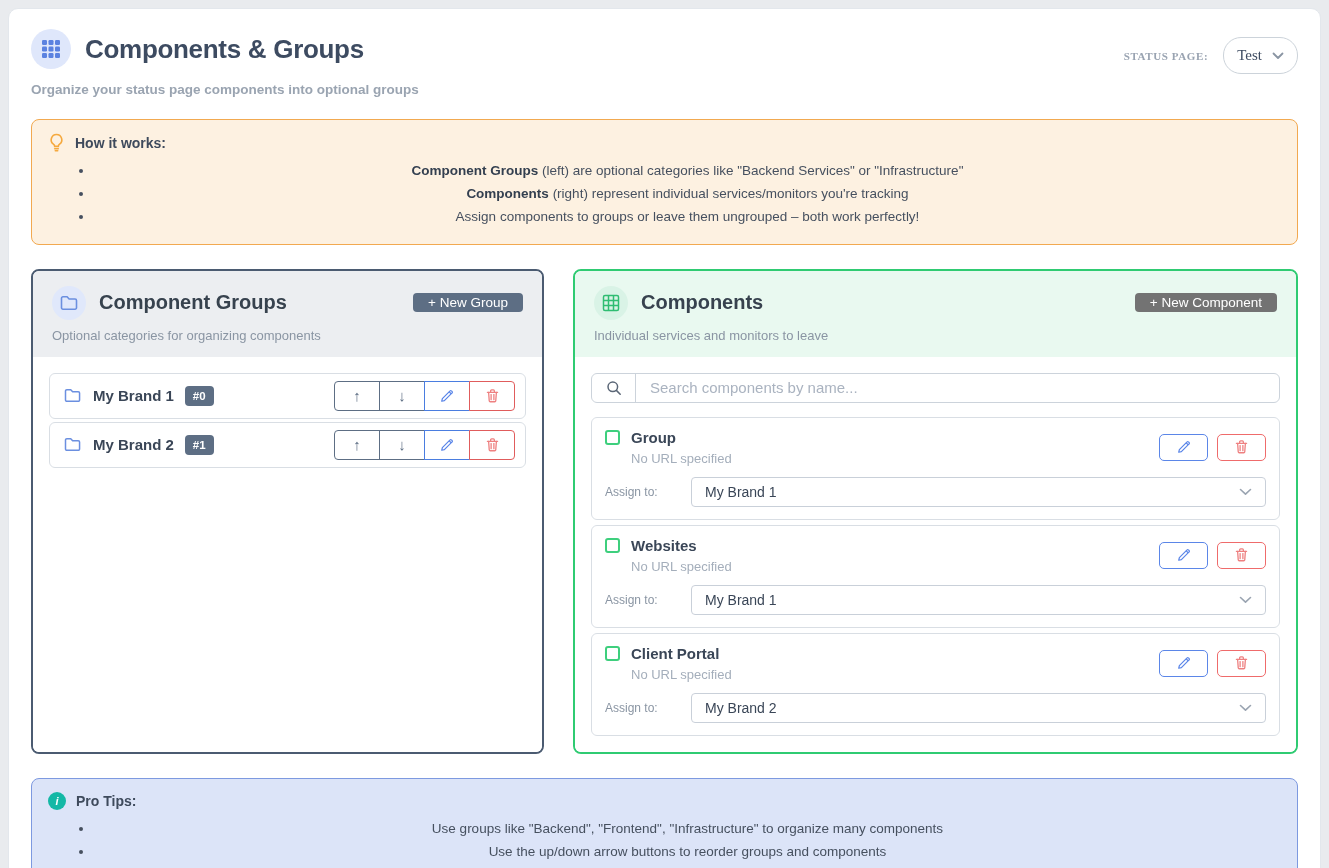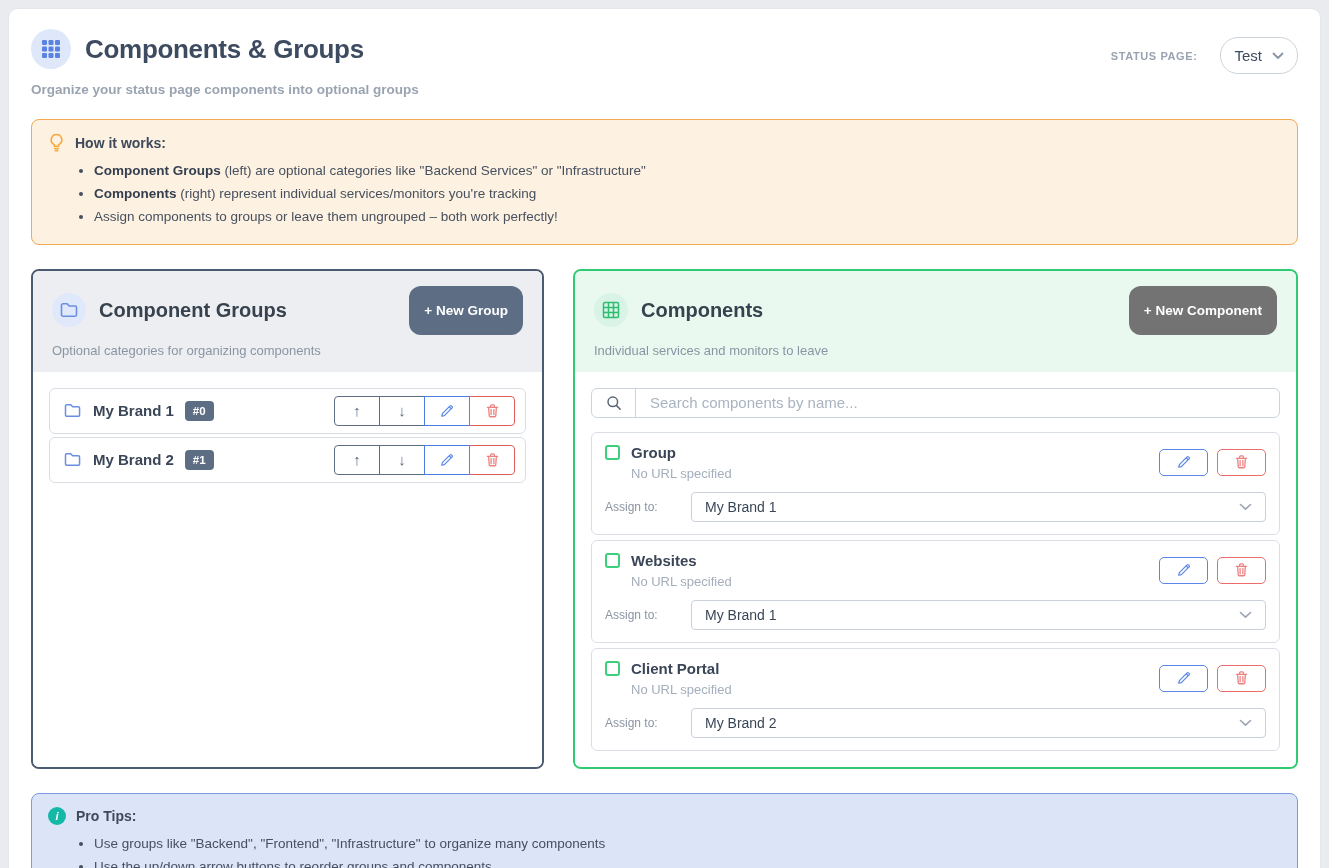--- a/index.html
+++ b/index.html
@@ -21,39 +21,39 @@
 
   
   .page-header { display: flex; justify-content: space-between; align-items: flex-start; }
   .header-left { display: flex; align-items: center; gap: 14px; }
   .app-badge {
     width: 40px; height: 40px; border-radius: 50%;
     background: #dfe7fb; display: flex; align-items: center; justify-content: center;
     flex: 0 0 auto;
   }
   .page-title { font-size: 26px; font-weight: 700; color: #3d4b61; letter-spacing: -0.3px; }
-  .header-right { display: flex; align-items: center; gap: 12px; margin-top: 8px; }
+  .header-right { display: flex; align-items: center; gap: 4px; margin-top: 8px; font-family: Liberation Serif, serif; }
   .status-page-label {
     font-size: 11px; color: #99a3b1; text-transform: uppercase; letter-spacing: 0.6px; font-weight: 600;
   }
   .status-select {
     display: flex; align-items: center; gap: 10px;
     border: 1px solid #ccd3da; border-radius: 18px; background: #fff;
     padding: 9px 13px; cursor: pointer; margin-left: 11px;
   }
   .status-select .sel-text { font-size: 15px; color: #3d4b61; font-weight: 500; }
   .page-subtitle { margin-top: 8px; font-size: 13.5px; color: #9aa4b1; font-weight: bold; }
 
   
   .infobox { border-radius: 8px; padding: 13px 16px 15px 16px; margin-top: 22px; }
   .infobox.amber { background: #fdf1e1; border: 1px solid #f2a950; }
   .infobox.blue  { background: #dce4f8; border: 1px solid #7d99e0; margin-top: 24px; }
   .infobox-head { display: flex; align-items: center; gap: 10px; }
   .infobox-title { font-size: 14px; font-weight: 700; color: #3e4a5c; }
-  .infobox ul { margin: 7px 0 0 46px; font-size: 13.5px; line-height: 1.72; color: #46505f; }
+  .infobox ul { margin: 7px 0 0 46px; font-size: 13.5px; line-height: 1.72; color: #46505f; text-align: center; }
   .infobox li strong { color: #333f4f; }
   .info-circle {
     width: 18px; height: 18px; border-radius: 50%; background: #14b8a6;
     color: #fff; font-size: 11px; font-weight: 700; font-style: italic;
     display: flex; align-items: center; justify-content: center; flex: 0 0 auto;
   }
 
   
   .panels { display: flex; gap: 29px; margin-top: 24px; align-items: stretch; }
   .panel { border-radius: 8px; overflow: hidden; display: flex; flex-direction: column; background: #fff; min-height: 472px; }
@@ -66,22 +66,22 @@
   .panel-badge {
     width: 34px; height: 34px; border-radius: 50%;
     display: flex; align-items: center; justify-content: center; flex: 0 0 auto; margin-right: 13px;
   }
   .panel.groups .panel-badge { background: #e0e8fb; }
   .panel.components .panel-badge { background: #d9f3e6; }
   .panel-title { font-size: 20px; font-weight: 700; color: #37424e; }
   .panel-subtitle { margin-top: 8px; font-size: 13px; color: #8a95a3; }
   .spacer { flex: 1; }
   .btn-new {
-    border: none; border-radius: 12px; color: #fff; font-size: 13.5px; font-weight: 700;
-    padding: 17px 15px; cursor: pointer; font-family: inherit;
+    border: none; border-radius: 4px; color: #fff; font-size: 13.5px; font-weight: 400;
+    padding: 2px 15px; cursor: pointer; font-family: inherit;
   }
   .btn-new.slate { background: #5d6e84; }
   .btn-new.green { background: #737373; margin-left: 8px; }
   .panel-body { padding: 16px; flex: 1; background: #fff; }
 
   
   .group-row {
     border: 1px solid #d9dee4; border-radius: 6px; height: 46px;
     display: flex; align-items: center; padding: 0 10px 0 14px; margin-bottom: 3px;
     background: #fff;

